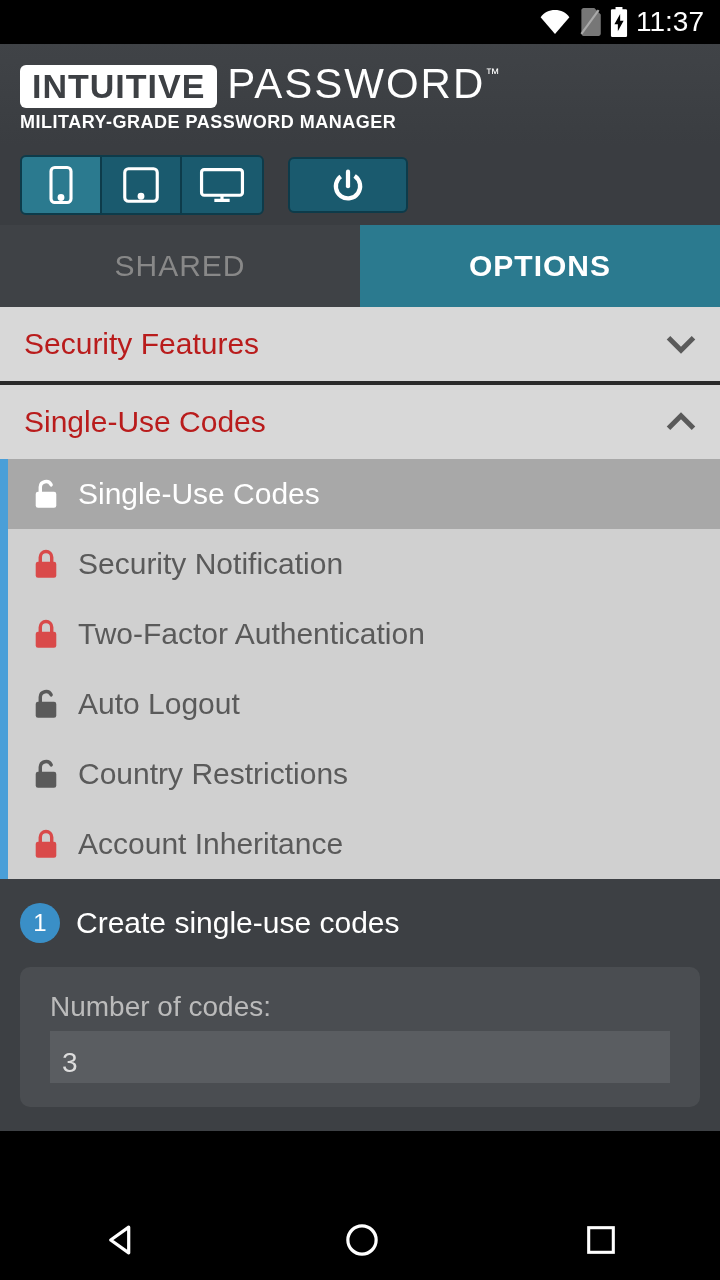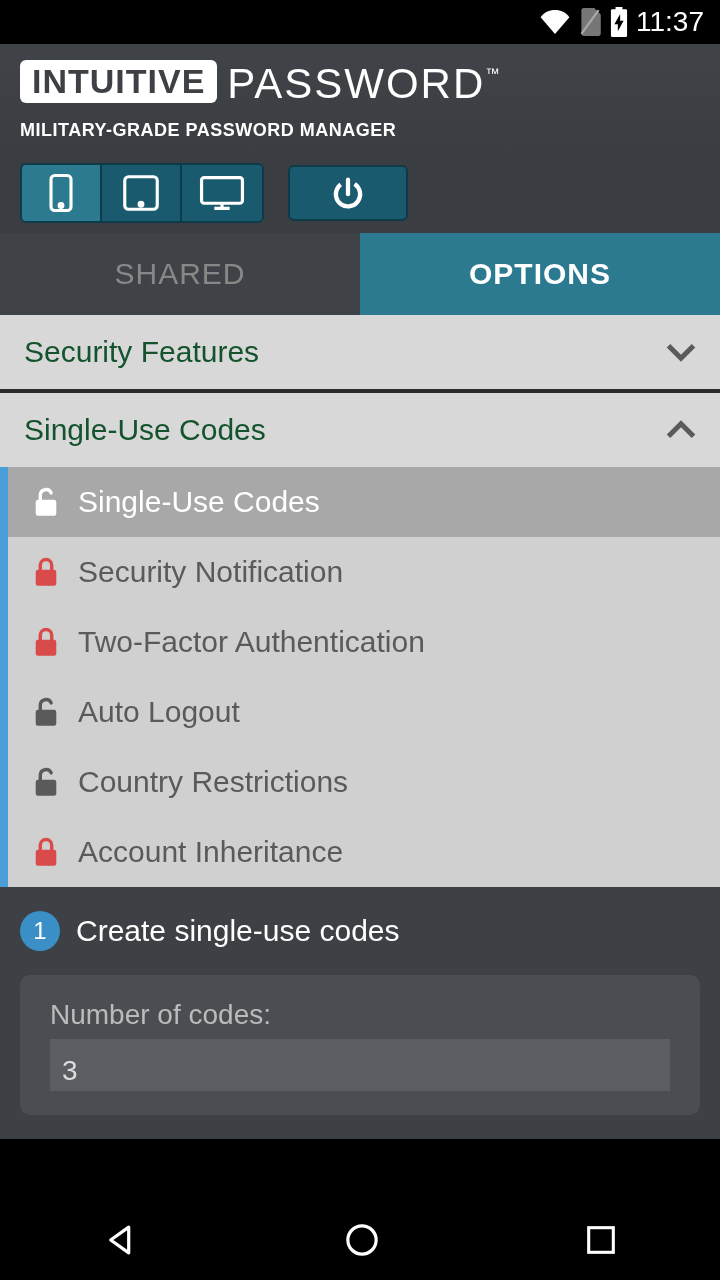--- a/index.html
+++ b/index.html
@@ -1,35 +1,35 @@
 <!DOCTYPE html>
 <html><head>
 <meta charset="utf-8">
 <style>
 *{margin:0;padding:0;box-sizing:border-box;font-family:-apple-system,BlinkMacSystemFont,'Segoe UI',sans-serif}
 body{width:720px;height:1280px;background:#000;overflow:hidden;position:relative}
 .status-bar{height:44px;background:#000;display:flex;justify-content:flex-end;align-items:center;padding:0 16px;gap:8px;color:#fff;font-size:28px}
 .status-bar svg{fill:#fff}
 .header{background:#3d4044;background-image:linear-gradient(0deg,#3a3d41,#404347);padding:16px 20px 12px}
-.logo{display:flex;align-items:flex-start;gap:10px;margin-bottom:12px}
+.logo{display:flex;align-items:flex-end;gap:10px;margin-bottom:4px}
 .logo-block{background:#fff;color:#3d4044;font-weight:900;font-size:34px;letter-spacing:1px;padding:2px 12px;border-radius:6px}
 .logo-word{color:#fff;font-weight:400;font-size:42px;letter-spacing:2px}
 .logo-tm{color:#fff;font-size:14px;font-weight:400;position:relative;top:-20px}
 .tagline{color:#fff;font-weight:700;font-size:18px;letter-spacing:0.5px}
 .device-row{background:#3a3d41;padding:10px 20px;display:flex;gap:0;align-items:center}
 .device-group{display:flex;border:2px solid #0d3b4a;border-radius:6px;overflow:hidden}
 .device-btn{width:80px;height:56px;display:flex;align-items:center;justify-content:center;background:#1a5a6e;border-right:2px solid #0d3b4a}
 .device-btn:last-child{border-right:none}
 .device-btn.active{background:#2b7a8f}
 .power-btn{width:120px;height:56px;margin-left:24px;background:#1a5a6e;border:2px solid #0d3b4a;border-radius:6px;display:flex;align-items:center;justify-content:center}
 .tabs{display:flex;background:#3a3d41}
 .tab{flex:1;text-align:center;padding:24px 0;font-size:30px;font-weight:400;letter-spacing:1px;color:#888;background:#3f4246}
 .tab:nth-child(2){background:#383b3f}
 .tab.active{background:#2b7a8f;color:#fff;font-weight:700}
-.accordion-header{background:#d8d8d8;padding:20px 24px;display:flex;justify-content:space-between;align-items:center;font-size:30px;color:#14532d;border-bottom:4px solid #2a2a2a}
+.accordion-header{background:#d8d8d8;padding:20px 24px;display:flex;justify-content:space-between;align-items:center;font-size:30px;color:#b91c1c;border-bottom:4px solid #2a2a2a}
 .accordion-header.open{border-bottom:none}
 .submenu{background:#d0d0d0;border-left:8px solid #4a9fd8}
 .submenu-item{display:flex;align-items:center;gap:18px;padding:18px 24px;font-size:30px;color:#5a5a5a}
 .submenu-item.selected{background:#a8a8a8;color:#fff}
 .lock-svg{width:28px;height:32px}
 .content{background:#3d4044;padding:24px 20px}
 .step-row{display:flex;align-items:center;gap:16px;margin-bottom:24px}
 .step-badge{width:40px;height:40px;background:#3a8fc7;border-radius:50%;display:flex;align-items:center;justify-content:center;color:#fff;font-size:24px}
 .step-label{color:#fff;font-size:30px}
 .form-box{background:#4a4d51;border-radius:10px;padding:24px 30px}

